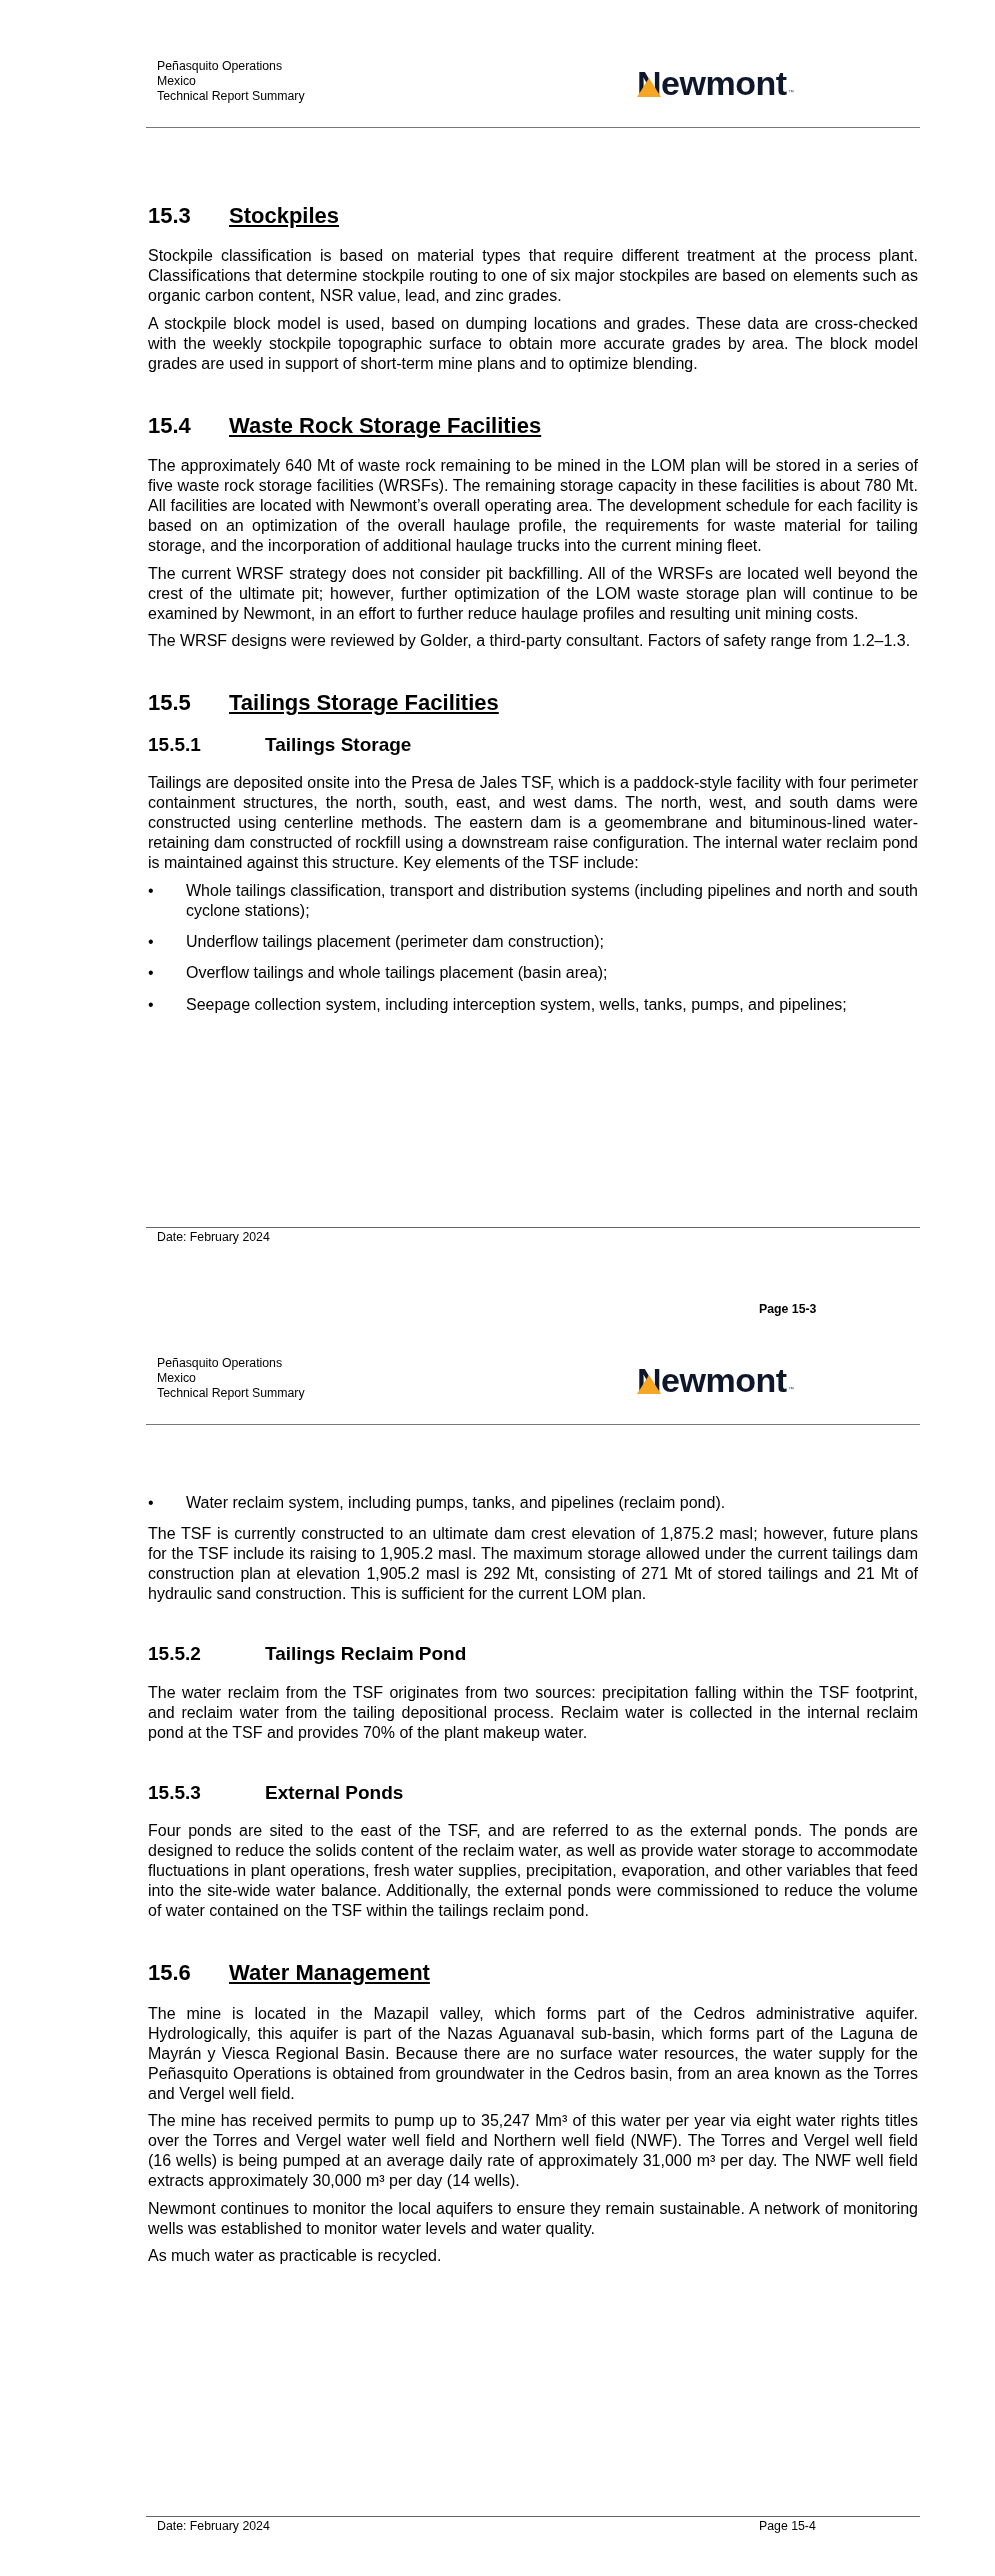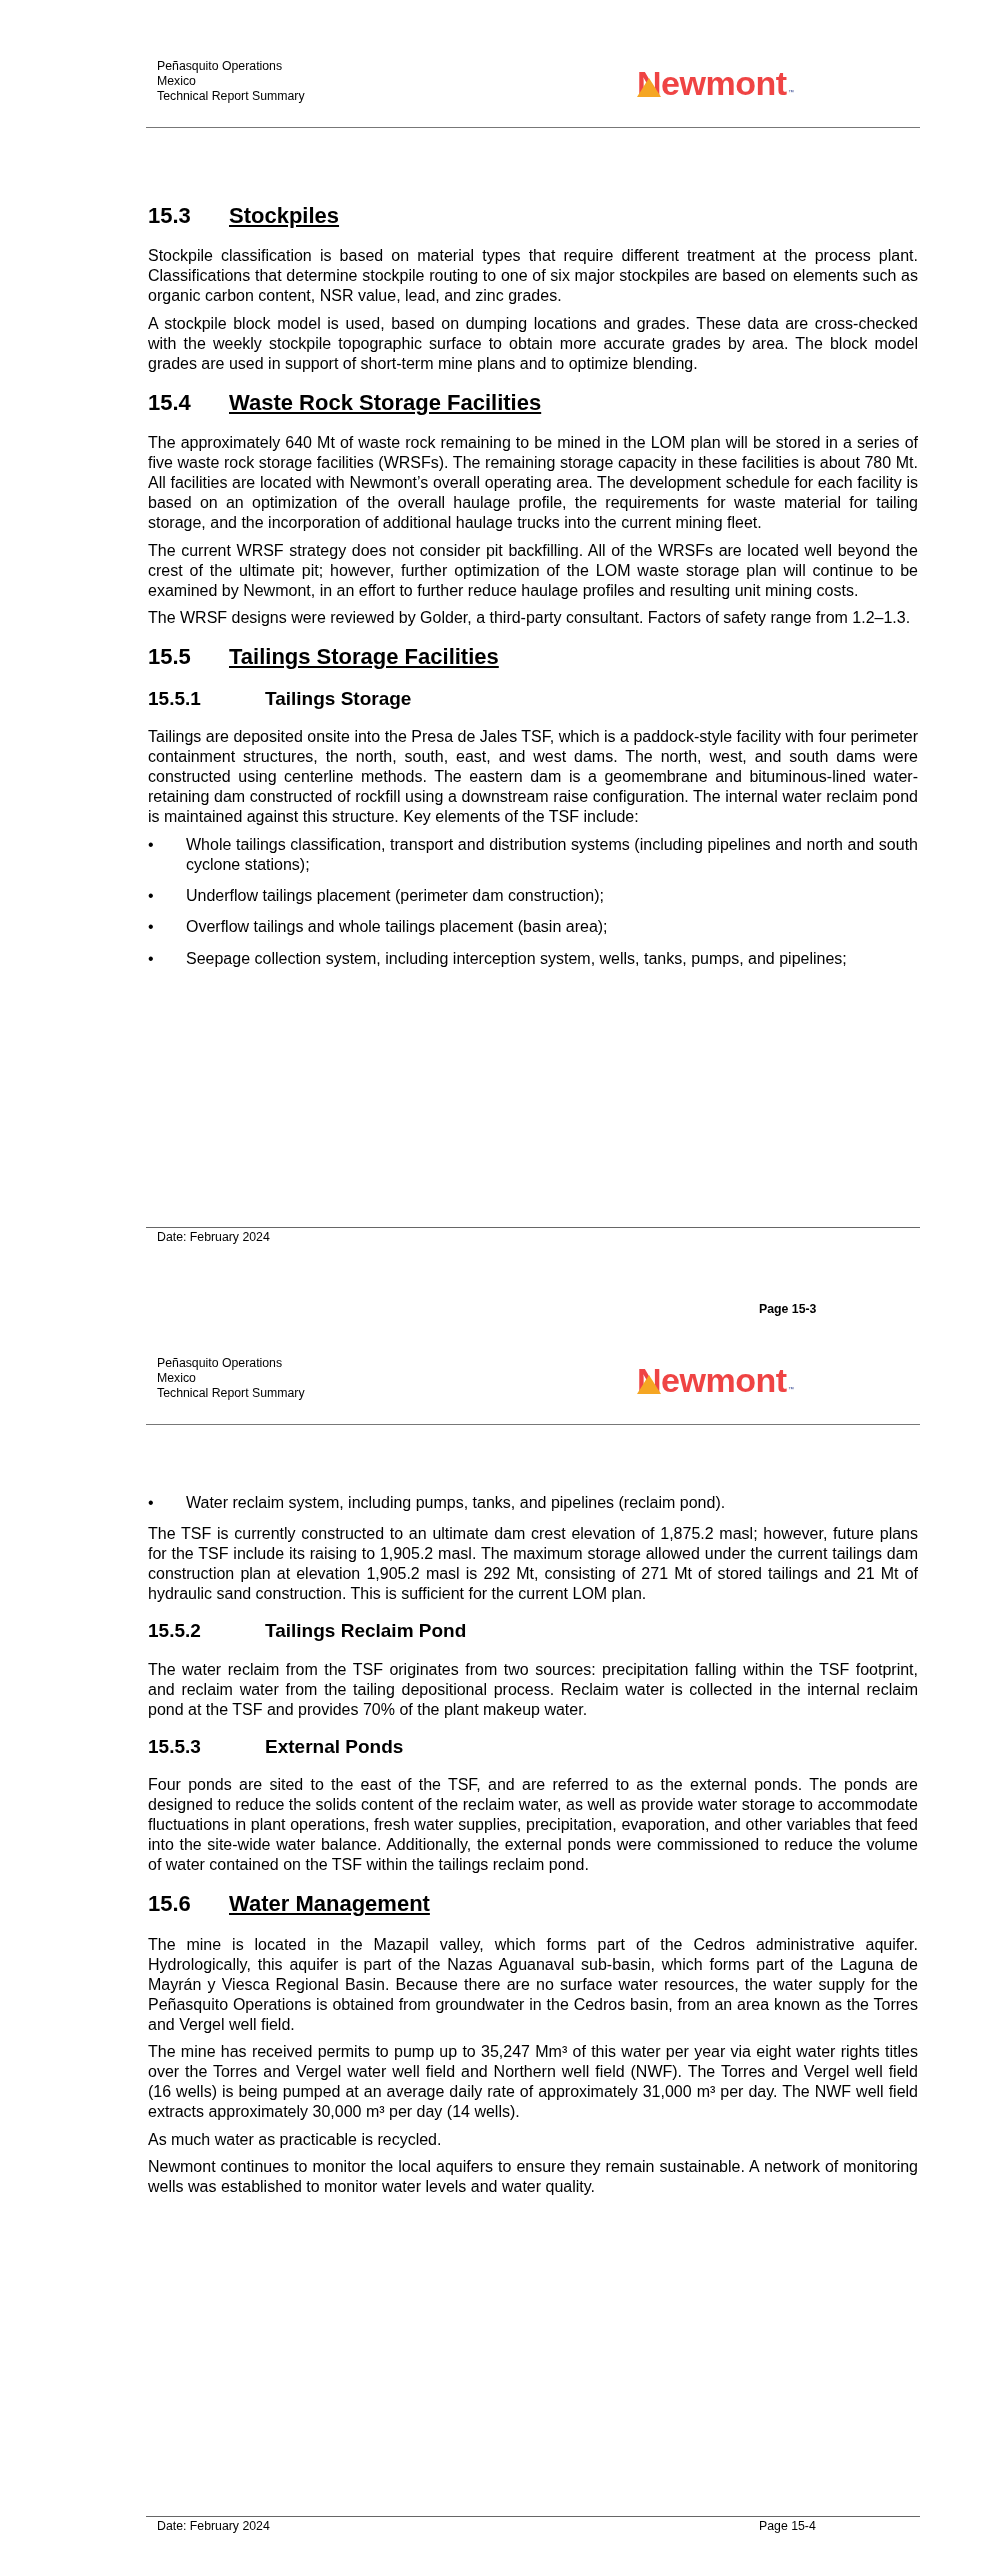--- a/index.html
+++ b/index.html
@@ -3,33 +3,33 @@
 <meta charset="utf-8">
 <style>
   html, body { margin: 0; padding: 0; background: #ffffff; }
   body { width: 995px; height: 2576px; position: relative; font-family: "Liberation Sans", sans-serif; color: #000; overflow: hidden; }
   .page { position: absolute; left: 0; width: 879px; height: 1288px; }
   .page1 { top: 0; }
   .page2 { top: 1297px; }
   .hdr-left { position: absolute; left: 157px; top: 59px; font-size: 12.3px; line-height: 15px; }
   .hdr-left div { margin: 0; }
   .logo { position: absolute; left: 637px; top: 62px; height: 38px; display: flex; align-items: flex-end; }
-  .logo-word { position: relative; font-family: "Liberation Sans", sans-serif; font-weight: bold; font-size: 34px; color: #ef4444; letter-spacing: -0.5px; line-height: 34px; }
+  .logo-word { position: relative; font-family: "Liberation Sans", sans-serif; font-weight: bold; font-size: 34px; color: #0f172a; letter-spacing: -0.5px; line-height: 34px; }
   .logo-tri { position: absolute; left: 0; bottom: 2.8px; width: 0; height: 0; border-left: 12.3px solid transparent; border-right: 12.3px solid transparent; border-bottom: 19px solid #f5a623; }
   .logo-tm { font-size: 5.7px; color: #253a88; margin-left: 1.9px; margin-bottom: 4.7px; }
   .hdr-rule { position: absolute; left: 146px; top: 127px; width: 774px; height: 0; border-top: 1.9px solid #777; }
   .content { position: absolute; left: 148px; width: 770px; }
   .p1content { top: 203px; }
   .p2content { top: 1493px; }
   h2 { font-size: 22px; font-weight: bold; margin: 0 0 17px 0; line-height: 26.4px; text-decoration: underline; }
   h3 { font-size: 19px; font-weight: bold; margin: 0 0 17px 0; line-height: 22.6px; }
   .num2 { display: inline-block; width: 81px; }
   .num3 { display: inline-block; width: 117px; }
   p { font-size: 16px; line-height: 20px; margin: 0 0 7.5px 0; text-align: justify; }
-  .sec { margin-top: 16px; }
+  .sec { margin-top: 39px; }
   ul { list-style: none; margin: 0 0 5.7px 0; padding: 0; }
   li { position: relative; padding-left: 38px; font-size: 16px; line-height: 20px; margin-bottom: 11.3px; text-align: justify; }
   li .bullet { position: absolute; left: 0; top: 0; }
   .ftr-rule { position: absolute; left: 146px; width: 774px; height: 0; border-top: 1.9px solid #666; }
   .ftr { position: absolute; left: 157px; font-size: 12.3px; line-height: 15px; }
   .ftr-page { position: absolute; left: 759px; font-size: 12.3px; line-height: 15px; }
 </style>
 </head>
 <body>
 
@@ -92,20 +92,20 @@
 
   <h3 class="sec"><span class="num3">15.5.2</span><span>Tailings Reclaim Pond</span></h3>
   <p>The water reclaim from the TSF originates from two sources:  precipitation falling within the TSF footprint, and reclaim water from the tailing depositional process.  Reclaim water is collected in the internal reclaim pond at the TSF and provides 70% of the plant makeup water.</p>
 
   <h3 class="sec"><span class="num3">15.5.3</span><span>External Ponds</span></h3>
   <p>Four ponds are sited to the east of the TSF, and are referred to as the external ponds.  The ponds are designed to reduce the solids content of the reclaim water, as well as provide water storage to accommodate fluctuations in plant operations, fresh water supplies, precipitation, evaporation, and other variables that feed into the site-wide water balance.  Additionally, the external ponds were commissioned to reduce the volume of water contained on the TSF within the tailings reclaim pond.</p>
 
   <h2 class="sec"><span class="num2">15.6</span><span>Water Management</span></h2>
   <p>The mine is located in the Mazapil valley, which forms part of the Cedros administrative aquifer.  Hydrologically, this aquifer is part of the Nazas Aguanaval sub-basin, which forms part of the Laguna de Mayrán y Viesca Regional Basin.  Because there are no surface water resources, the water supply for the Peñasquito Operations is obtained from groundwater in the Cedros basin, from an area known as the Torres and Vergel well field.</p>
   <p>The mine has received permits to pump up to 35,247 Mm³ of this water per year via eight water rights titles over the Torres and Vergel water well field and Northern well field (NWF).  The Torres and Vergel well field (16 wells) is being pumped at an average daily rate of approximately 31,000 m³ per day.  The NWF well field extracts approximately 30,000 m³ per day (14 wells).</p>
+  <p>Newmont continues to monitor the local aquifers to ensure they remain sustainable.  A network of monitoring wells was established to monitor water levels and water quality.</p>
   <p>As much water as practicable is recycled.</p>
-  <p>Newmont continues to monitor the local aquifers to ensure they remain sustainable.  A network of monitoring wells was established to monitor water levels and water quality.</p>
 </div>
 
 <div class="ftr-rule" style="top:2516px;"></div>
 <div class="ftr" style="top:2519px;">Date:  February 2024</div>
 <div class="ftr-page" style="top:2519px;">Page 15-4</div>
 
 
 </body></html>

